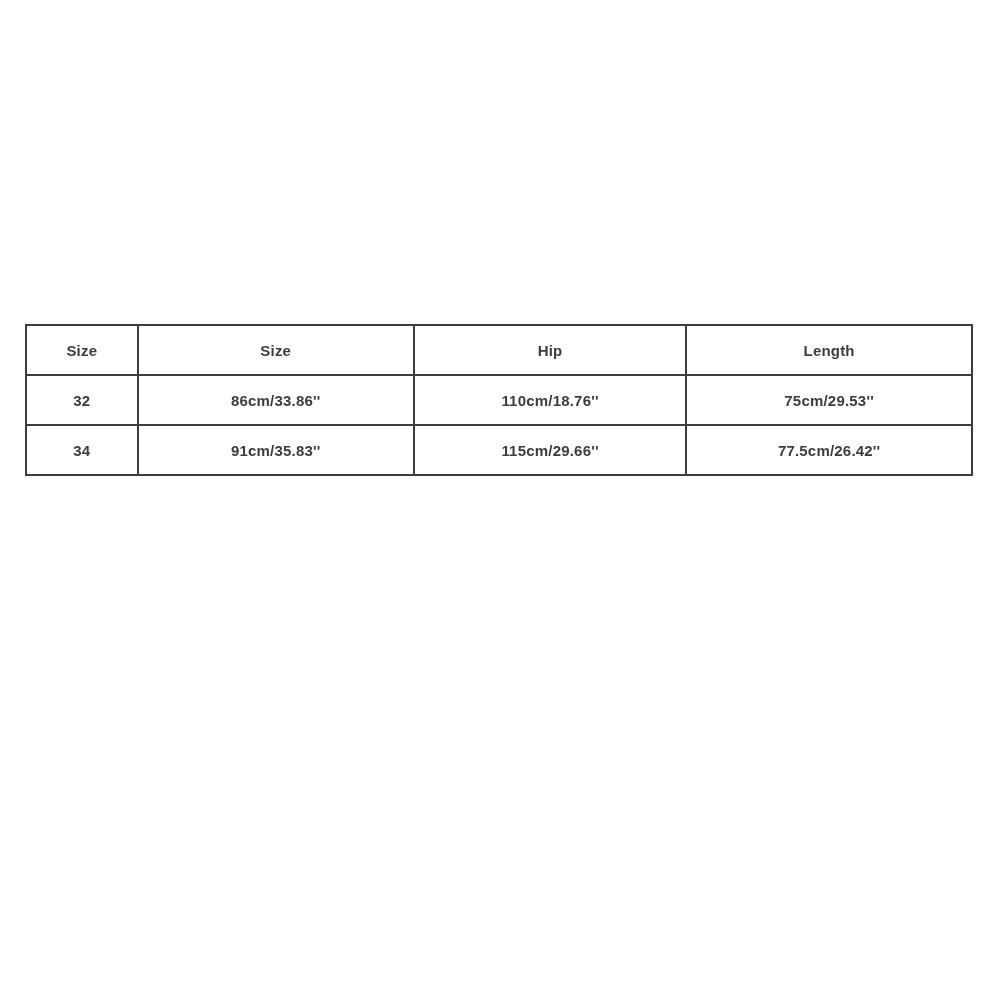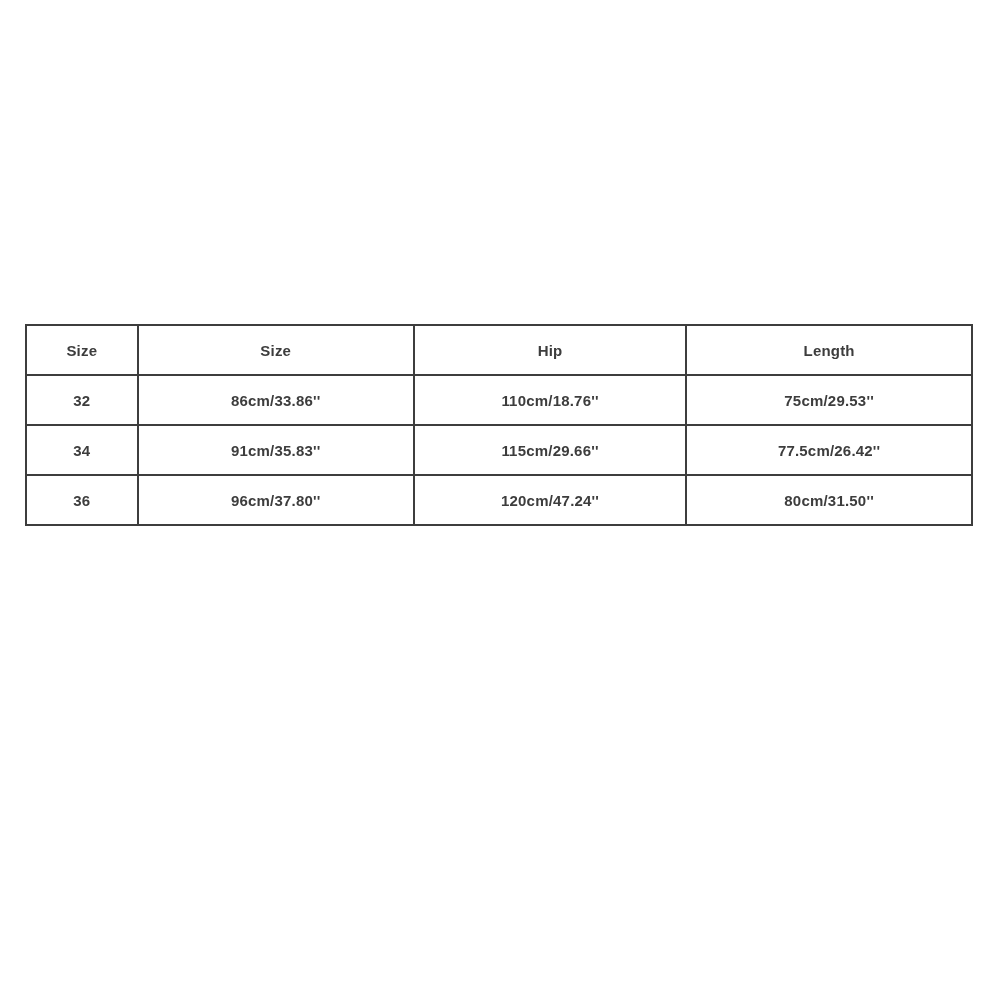--- a/index.html
+++ b/index.html
@@ -65,21 +65,15 @@
         <td>86cm/33.86''</td>
         <td>110cm/18.76''</td>
         <td>75cm/29.53''</td>
       </tr>
       <tr>
         <td>34</td>
         <td>91cm/35.83''</td>
         <td>115cm/29.66''</td>
         <td>77.5cm/26.42''</td>
       </tr>
-      <tr>
-        <td>36</td>
-        <td>96cm/37.80''</td>
-        <td>120cm/47.24''</td>
-        <td>80cm/31.50''</td>
-      </tr>
     </tbody>
   </table>
 </div>
 
 </body></html>

